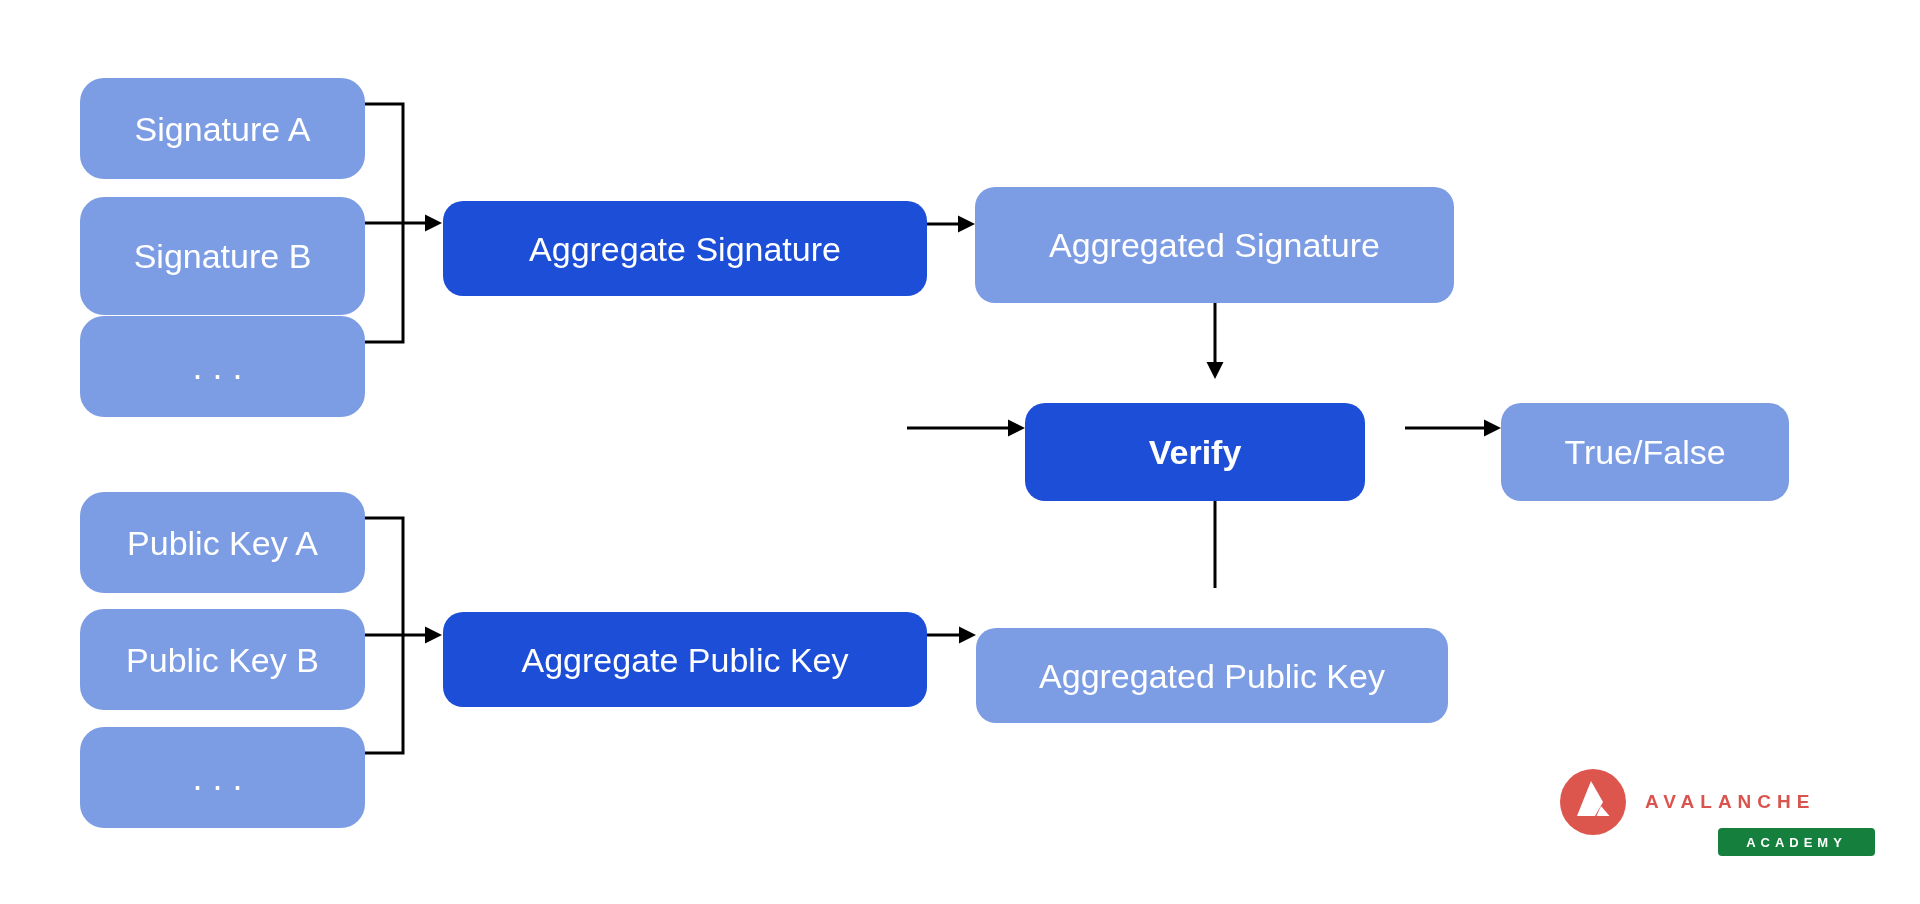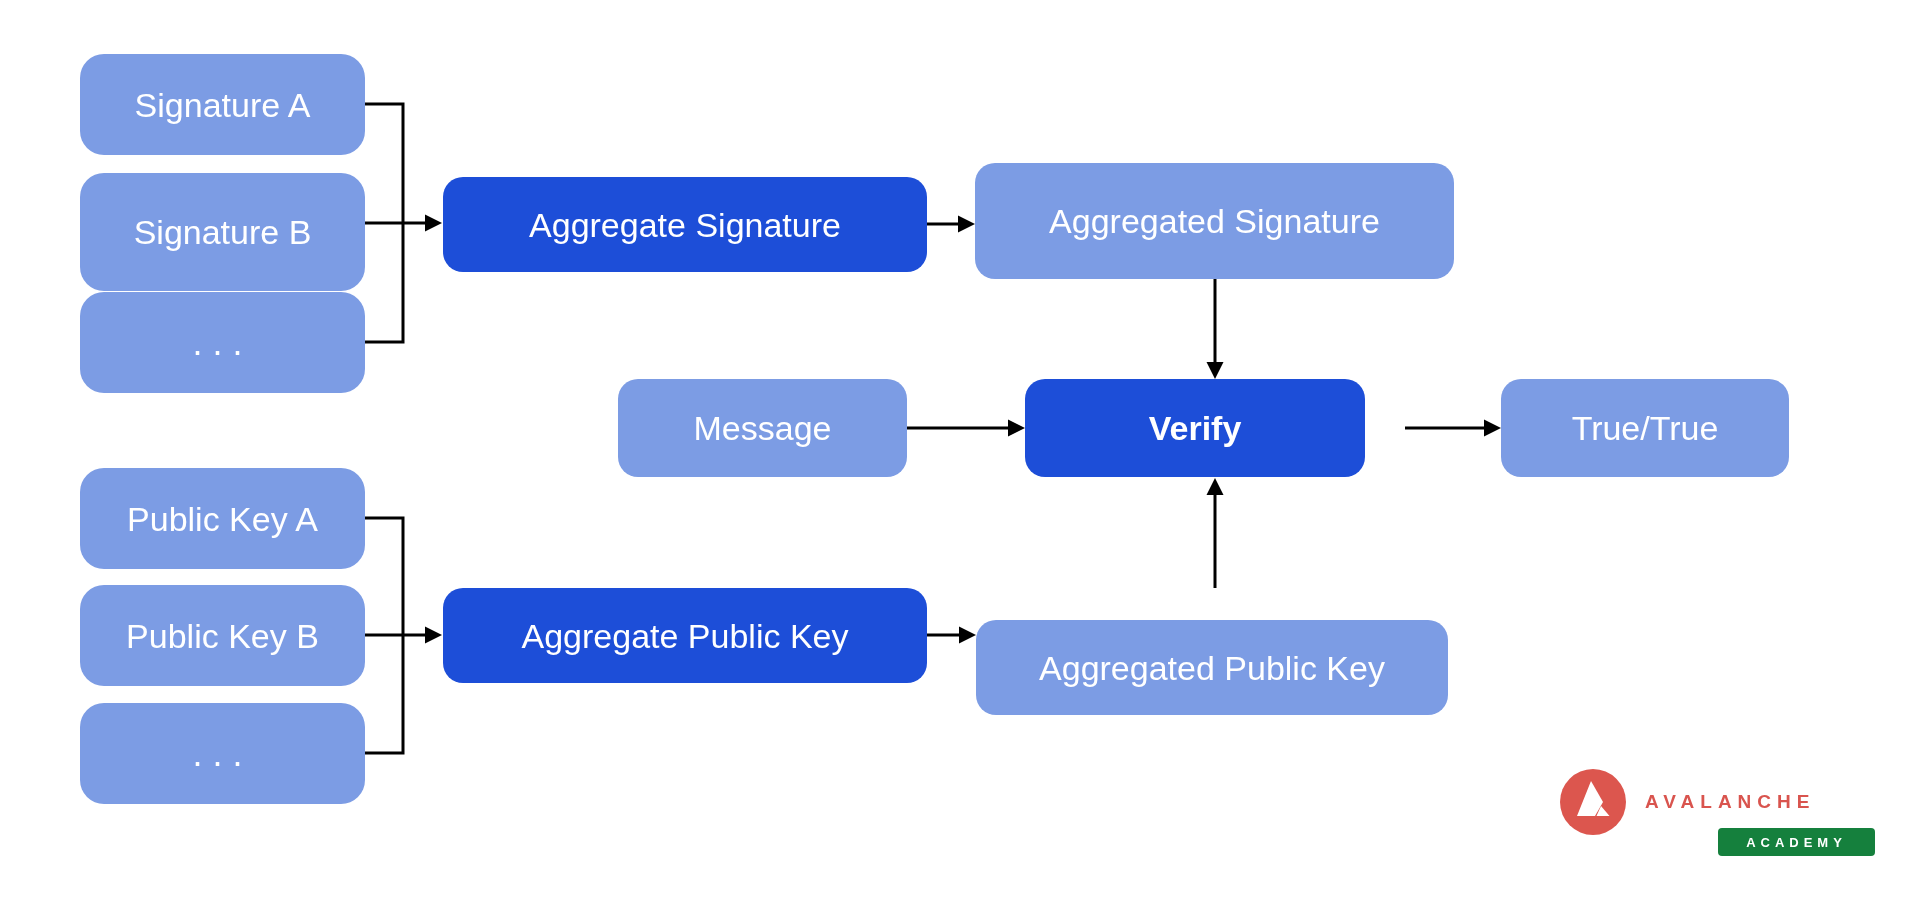--- a/index.html
+++ b/index.html
@@ -5,20 +5,21 @@
   html,body{margin:0;padding:0;background:#ffffff;}
   .canvas{
     position:relative;width:1920px;height:904px;background:#ffffff;overflow:hidden;
     font-family:"Liberation Sans", sans-serif;
   }
   .connectors{position:absolute;left:0;top:0;width:1920px;height:904px;}
   .node{
     position:absolute;display:flex;align-items:center;justify-content:center;
     color:#ffffff;font-size:34px;line-height:1;text-align:center;
     box-sizing:border-box;
+    margin-top:24px;
   }
   .node.blue{background:#7C9CE4;}
   .node.red{background:#1d4ed8;}
   .node.stack{border-radius:24px;}
   .node.wide{border-radius:20px;}
   .node.bold{font-weight:bold;}
   .node.dots{letter-spacing:10px;font-size:36px;}
   
   .logo{position:absolute;left:1560px;top:765px;width:340px;height:100px;}
   .logo .mark{position:absolute;left:0;top:4px;width:66px;height:66px;}
@@ -66,30 +67,29 @@
     <polygon points="1215,478 1206.5,495 1223.5,495" fill="#000000"></polygon>
   </svg>
 
   <div class="node blue stack" style="left:80px;top:54px;width:285px;height:101px">Signature A</div>
   <div class="node blue stack" style="left:80px;top:173px;width:285px;height:118px">Signature B</div>
   <div class="node blue stack dots" style="left:80px;top:292px;width:285px;height:101px">...</div>
 
   <div class="node red wide" style="left:443px;top:177px;width:484px;height:95px">Aggregate Signature</div>
   <div class="node blue wide" style="left:975px;top:163px;width:479px;height:116px">Aggregated Signature</div>
 
-  <div class="node blue wide" style="left:618px;top:379px;width:289px;height:98px">Message</div>
   <div class="node red wide bold" style="left:1025px;top:379px;width:340px;height:98px">Verify</div>
-  <div class="node blue wide" style="left:1501px;top:379px;width:288px;height:98px">True/True</div>
+  <div class="node blue wide" style="left:1501px;top:379px;width:288px;height:98px">True/False</div>
 
   <div class="node blue stack" style="left:80px;top:468px;width:285px;height:101px">Public Key A</div>
   <div class="node blue stack" style="left:80px;top:585px;width:285px;height:101px">Public Key B</div>
   <div class="node blue stack dots" style="left:80px;top:703px;width:285px;height:101px">...</div>
 
   <div class="node red wide" style="left:443px;top:588px;width:484px;height:95px">Aggregate Public Key</div>
-  <div class="node blue wide" style="left:976px;top:620px;width:472px;height:95px">Aggregated Public Key</div>
+  <div class="node blue wide" style="left:976px;top:604px;width:472px;height:95px">Aggregated Public Key</div>
 
   <div class="logo">
     <svg class="mark" viewBox="0 0 66 66" xmlns="http://www.w3.org/2000/svg">
       <circle cx="33" cy="33" r="33" fill="#DC564E"></circle>
       <polygon points="31,12 43,33 35,47 17,47" fill="#ffffff"></polygon>
       <polygon points="41,37 49.5,47 36.5,47" fill="#ffffff"></polygon>
     </svg>
     <div class="brand">AVALANCHE</div>
     <div class="badge">ACADEMY</div>
   </div>

